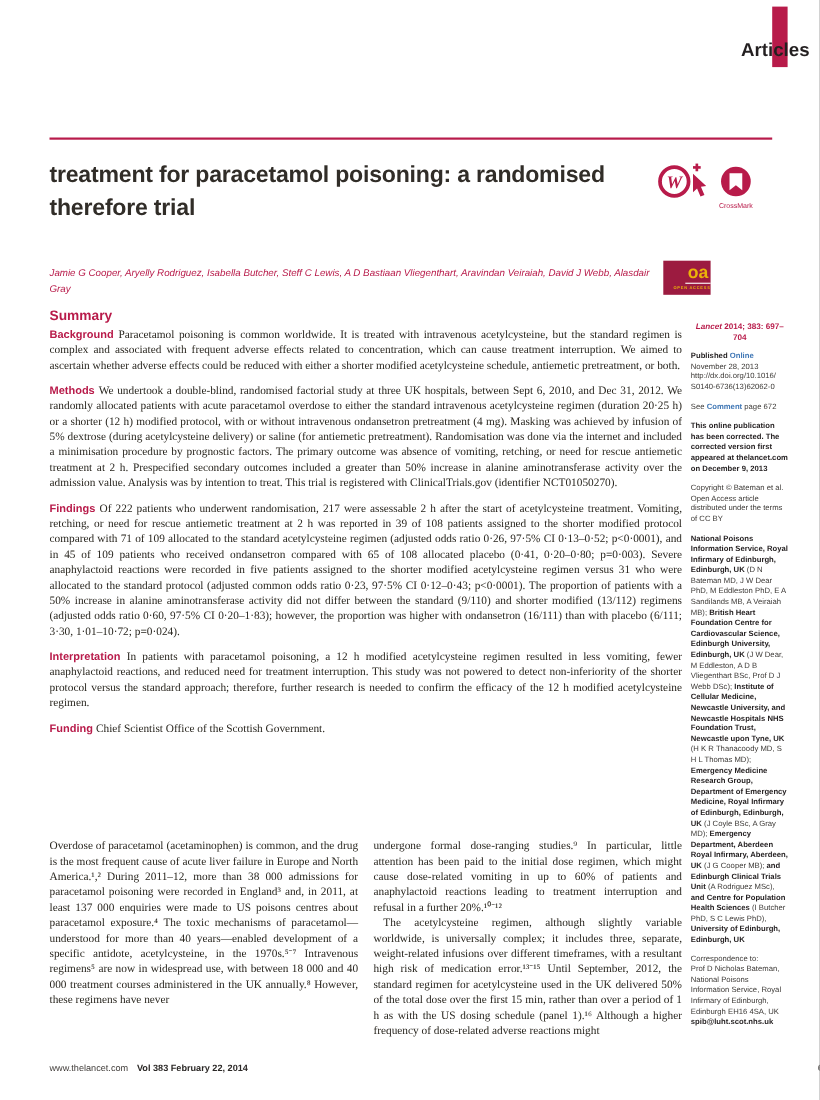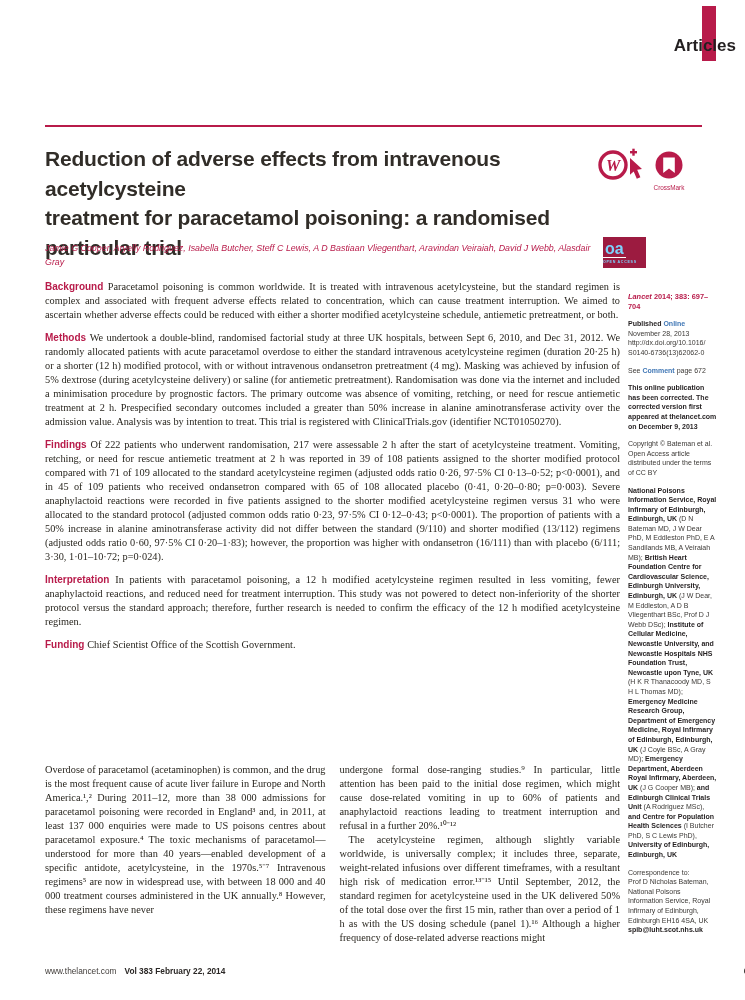--- a/index.html
+++ b/index.html
@@ -12,22 +12,22 @@
         font-weight:bold;font-size:17px;color:#231f20;}
   .red-rule{position:absolute;left:45px;top:125px;width:657px;height:2px;background:#b81b4a;}
 
   
   .title{position:absolute;left:45px;top:144px;width:560px;font-family:"Liberation Sans",sans-serif;
         font-weight:bold;font-size:21px;line-height:29.5px;color:#312d28;letter-spacing:-0.2px;}
   .title-icons{position:absolute;left:597px;top:147px;width:102px;height:56px;}
   .authors{position:absolute;left:45px;top:242px;width:556px;font-family:"Liberation Sans",sans-serif;
         font-style:italic;font-size:8.9px;line-height:13.5px;color:#b81b4a;}
   .oa-badge{position:absolute;left:603px;top:237px;width:43px;height:31px;background:#9c1b40;
-        display:flex;flex-direction:column;align-items:flex-start;justify-content:center;
-        font-family:"Liberation Sans",sans-serif;color:#7dd3fc;}
+        display:flex;flex-direction:column;align-items:flex-end;justify-content:center;
+        font-family:"Liberation Sans",sans-serif;color:#eab308;}
   .oa-abbr{font-weight:bold;font-size:16px;line-height:15px;border-bottom:1px solid #fff;padding:0 2px 1px;}
   .oa-label{font-size:3.6px;letter-spacing:0.7px;margin-top:1.5px;font-weight:bold;}
 
   
   .main{position:absolute;left:45px;top:280px;width:575px;}
   .summary-wrap{height:483px;overflow:hidden;}
   .sum-head{font-family:"Liberation Sans",sans-serif;font-weight:bold;font-size:12.5px;
         color:#b81b4a;margin:0 0 4px;}
   .sum-p{margin:0 0 9px;font-size:10.3px;line-height:14px;text-align:justify;}
   .run-label{font-family:"Liberation Sans",sans-serif;font-weight:bold;font-size:10px;color:#b81b4a;}
@@ -35,21 +35,21 @@
         color:#b81b4a;margin:0 0 5px;}
   .columns{display:flex;gap:14px;}
   .col{width:281px;}
   .body-p{margin:0;font-size:10.3px;line-height:14px;text-align:justify;}
   .body-p.indent{text-indent:9px;}
 
   
   .sidebar{position:absolute;left:628px;top:292px;width:89px;font-family:"Liberation Sans",sans-serif;
         font-size:7px;line-height:9.6px;color:#3b3835;}
   .sb-block{margin-bottom:8px;}
-  .sb-red{color:#b81b4a;font-weight:bold;font-size:7.4px;}
+  .sb-red{color:#b81b4a;font-weight:bold;font-size:7.4px;text-align:center;}
   .sb-red .it{font-style:italic;}
   .sb-bold{font-weight:bold;color:#231f20;}
   .sb-blue{color:#4077b5;font-weight:bold;}
   .sb-email{font-weight:bold;color:#231f20;}
 
   
   .footer-left{position:absolute;left:45px;top:966px;font-family:"Liberation Sans",sans-serif;
         font-size:8.3px;color:#403c39;}
   .footer-left b{margin-left:8px;color:#2b2826;}
   .footer-page{position:absolute;right:29px;top:966px;font-family:Liberation Sans, sans-serif;
@@ -59,23 +59,22 @@
 </head>
 <body>
 
 <div class="page">
 
   <div class="corner-bar"></div>
   <div class="articles-label">Articles</div>
   <div class="red-rule"></div>
 
   <div class="title">
-    <div>Reduction of adverse effects from intravenous acetylcysteine</div>
     <div>treatment for paracetamol poisoning: a randomised</div>
-    <div>particular trial</div>
+    <div>therefore trial</div>
   </div>
 
   <div class="title-icons">
     <svg width="102" height="56" viewBox="0 0 102 56">
       <g>
         <circle cx="16" cy="18" r="13" fill="none" stroke="#b81b4a" stroke-width="3.4"></circle>
         <text x="16" y="23.5" font-family="Liberation Serif, serif" font-style="italic" font-weight="bold" font-size="16" fill="#b81b4a" text-anchor="middle">W</text>
       </g>
       <g fill="#b81b4a">
         <rect x="33" y="4" width="7" height="2.4"></rect>
@@ -94,20 +93,21 @@
     <div>Jamie G Cooper, Aryelly Rodriguez, Isabella Butcher, Steff C Lewis, A D Bastiaan Vliegenthart, Aravindan Veiraiah, David J Webb, Alasdair Gray</div>
   </div>
 
   <div class="oa-badge">
     <div class="oa-abbr">oa</div>
     <div class="oa-label">OPEN ACCESS</div>
   </div>
 
   <div class="main">
     <div class="summary-wrap">
+      <h2 class="sum-head">Summary</h2>
       <div id="summary-paras">
           <p class="sum-p"><span class="run-label">Background </span>Paracetamol poisoning is common worldwide. It is treated with intravenous acetylcysteine, but the standard regimen is complex and associated with frequent adverse effects related to concentration, which can cause treatment interruption. We aimed to ascertain whether adverse effects could be reduced with either a shorter modified acetylcysteine schedule, antiemetic pretreatment, or both.</p>
           <p class="sum-p"><span class="run-label">Methods </span>We undertook a double-blind, randomised factorial study at three UK hospitals, between Sept 6, 2010, and Dec 31, 2012. We randomly allocated patients with acute paracetamol overdose to either the standard intravenous acetylcysteine regimen (duration 20·25 h) or a shorter (12 h) modified protocol, with or without intravenous ondansetron pretreatment (4 mg). Masking was achieved by infusion of 5% dextrose (during acetylcysteine delivery) or saline (for antiemetic pretreatment). Randomisation was done via the internet and included a minimisation procedure by prognostic factors. The primary outcome was absence of vomiting, retching, or need for rescue antiemetic treatment at 2 h. Prespecified secondary outcomes included a greater than 50% increase in alanine aminotransferase activity over the admission value. Analysis was by intention to treat. This trial is registered with ClinicalTrials.gov (identifier NCT01050270).</p>
           <p class="sum-p"><span class="run-label">Findings </span>Of 222 patients who underwent randomisation, 217 were assessable 2 h after the start of acetylcysteine treatment. Vomiting, retching, or need for rescue antiemetic treatment at 2 h was reported in 39 of 108 patients assigned to the shorter modified protocol compared with 71 of 109 allocated to the standard acetylcysteine regimen (adjusted odds ratio 0·26, 97·5% CI 0·13–0·52; p&lt;0·0001), and in 45 of 109 patients who received ondansetron compared with 65 of 108 allocated placebo (0·41, 0·20–0·80; p=0·003). Severe anaphylactoid reactions were recorded in five patients assigned to the shorter modified acetylcysteine regimen versus 31 who were allocated to the standard protocol (adjusted common odds ratio 0·23, 97·5% CI 0·12–0·43; p&lt;0·0001). The proportion of patients with a 50% increase in alanine aminotransferase activity did not differ between the standard (9/110) and shorter modified (13/112) regimens (adjusted odds ratio 0·60, 97·5% CI 0·20–1·83); however, the proportion was higher with ondansetron (16/111) than with placebo (6/111; 3·30, 1·01–10·72; p=0·024).</p>
           <p class="sum-p"><span class="run-label">Interpretation </span>In patients with paracetamol poisoning, a 12 h modified acetylcysteine regimen resulted in less vomiting, fewer anaphylactoid reactions, and reduced need for treatment interruption. This study was not powered to detect non-inferiority of the shorter protocol versus the standard approach; therefore, further research is needed to confirm the efficacy of the 12 h modified acetylcysteine regimen.</p>
           <p class="sum-p"><span class="run-label">Funding </span>Chief Scientist Office of the Scottish Government.</p>
         </div>
     </div>
     <div class="columns">
       <div class="col" id="intro-left">

